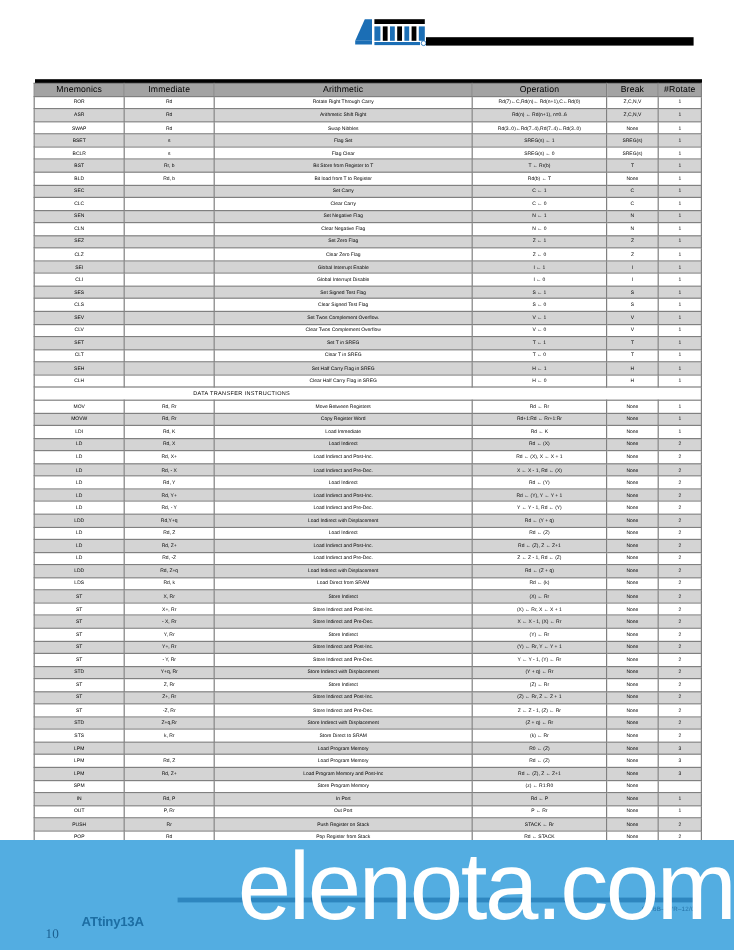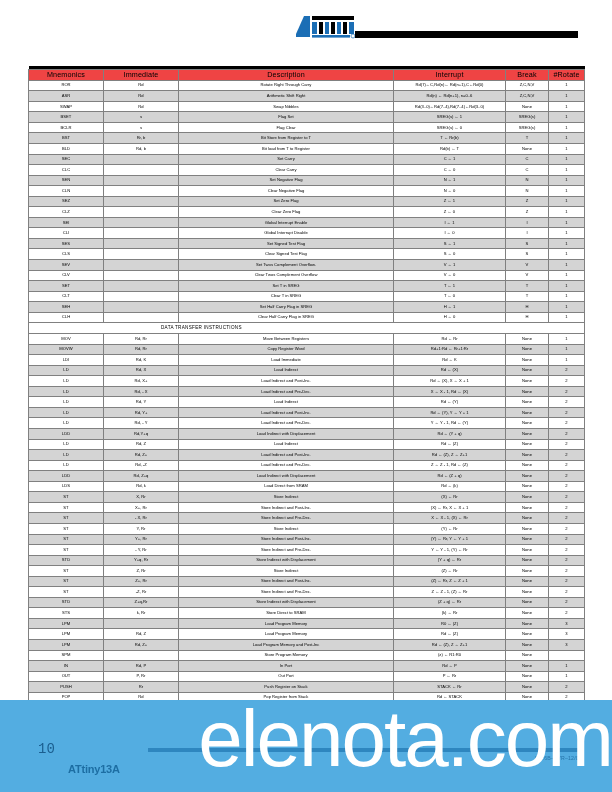--- a/index.html
+++ b/index.html
@@ -70,21 +70,21 @@
   col.c-desc { width: 215px; }
   col.c-op   { width: 112px; }
   col.c-flag { width: 43px; }
   col.c-clk  { width: 36px; }
 
   thead th {
     font-size: 7.2px;
     font-weight: bold;
     height: 13px;
     border: 0.6px solid #000000;
-    background: #ef4444;
+    background: #a3a3a3;
     letter-spacing: 0.15px;
   }
   thead tr.topbar td {
     border: none;
     height: 3.2px;
     background: #000000;
     padding: 0;
   }
   tbody tr.shaded td { background: #d4d4d4; }
   tbody tr.plain  td { background: #ffffff; }
@@ -113,24 +113,24 @@
     position: absolute;
     left: 0;
     top: 700px;
     width: 612px;
     height: 92px;
     background: #53ade1;
   }
   .footer-pageno {
     position: absolute;
     left: 38px;
-    top: 741px;
-    font-size: 14px;
+    top: 773px;
+    font-size: 11px;
     color: #1b5f90;
-    font-family: Liberation Mono, monospace;
+    font-family: Liberation Serif, serif;
   }
   .footer-part {
     position: absolute;
     left: 68px;
     top: 737px;
     font-size: 11px;
     font-weight: bold;
     color: #1d6ea3;
     letter-spacing: -0.2px;
     margin-top: 26px;
@@ -205,22 +205,22 @@
         <col class="c-flag">
         <col class="c-clk">
     </colgroup>
     <thead>
       <tr class="topbar">
         <td colspan="6"></td>
       </tr>
       <tr>
         <th>Mnemonics</th>
         <th>Immediate</th>
-        <th>Description</th>
-        <th>Interrupt</th>
+        <th>Arithmetic</th>
+        <th>Operation</th>
         <th>Break</th>
         <th>#Rotate</th>
       </tr>
     </thead>
     <tbody id="iset-body">
         <tr class="plain">
           <td>ROR</td>
           <td>Rd</td>
           <td>Rotate Right Through Carry</td>
           <td>Rd(7)←C,Rd(n)← Rd(n+1),C←Rd(0)</td>

